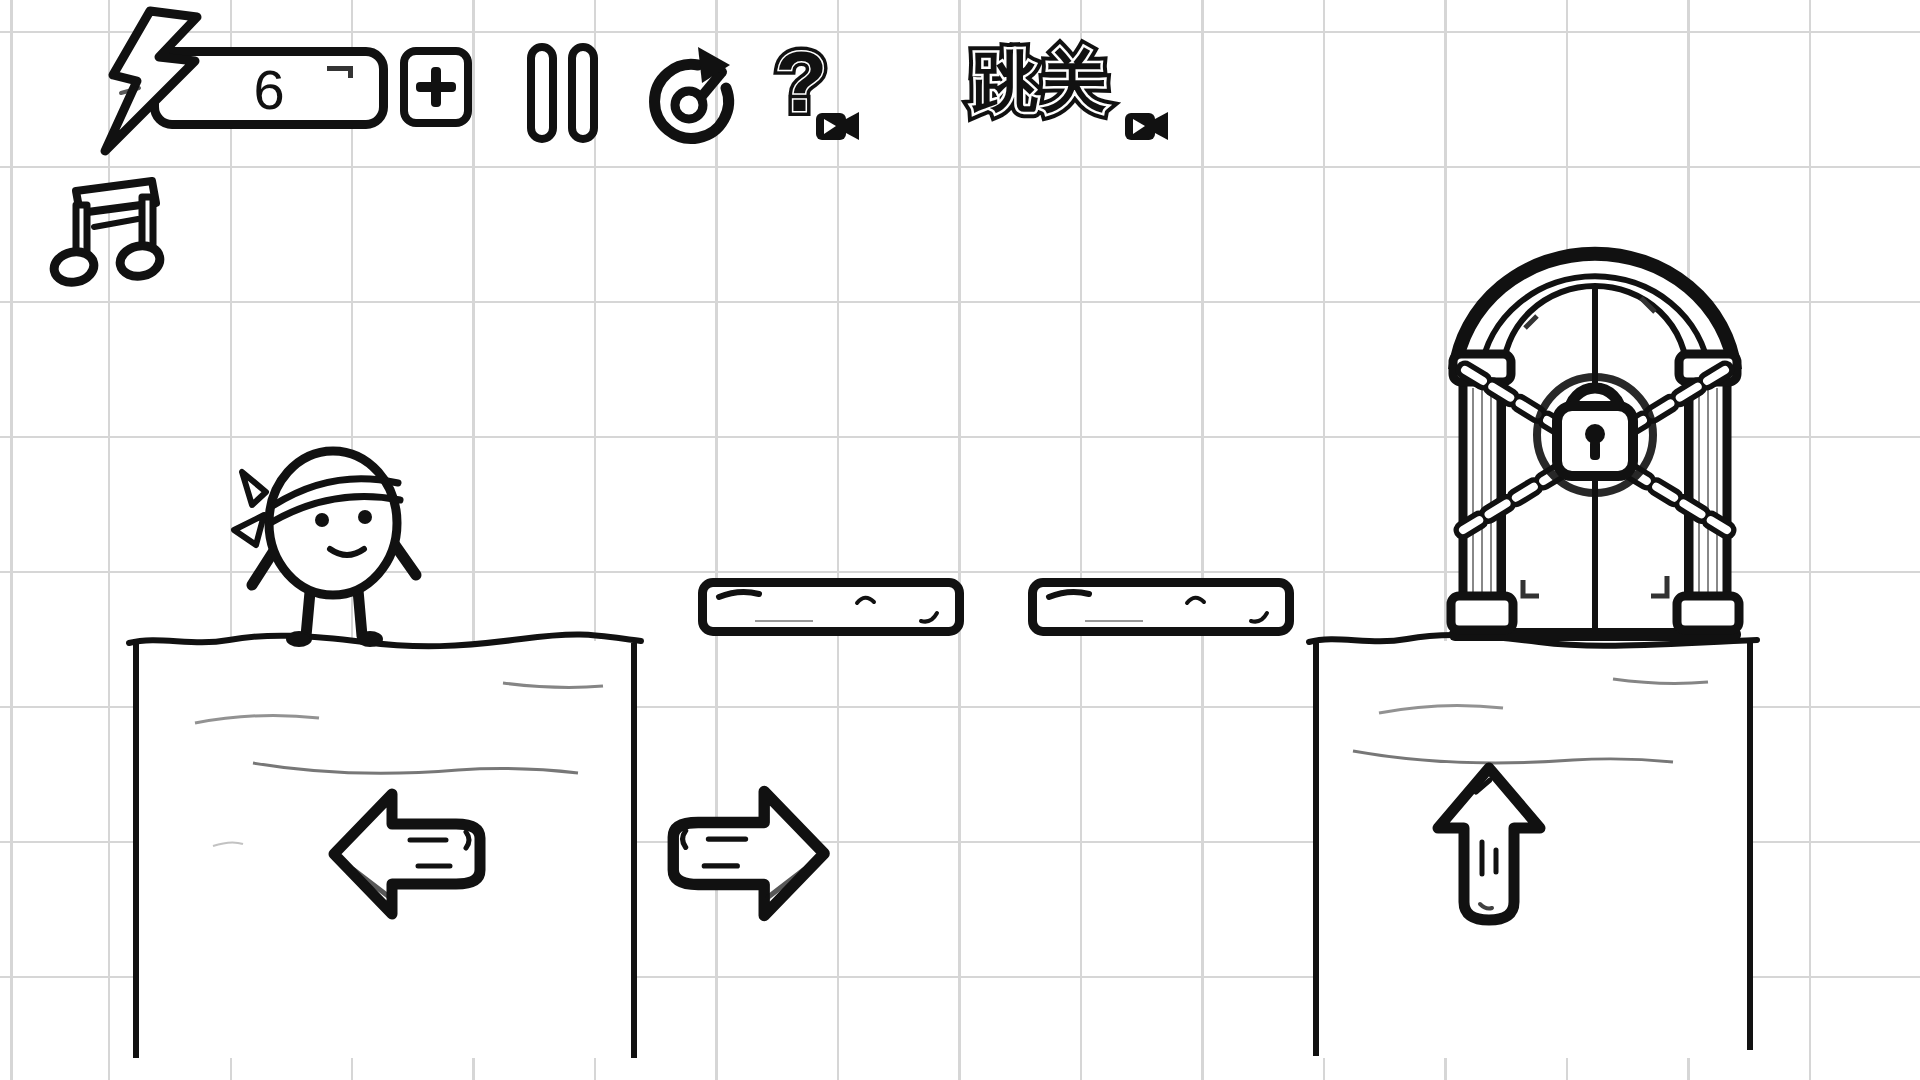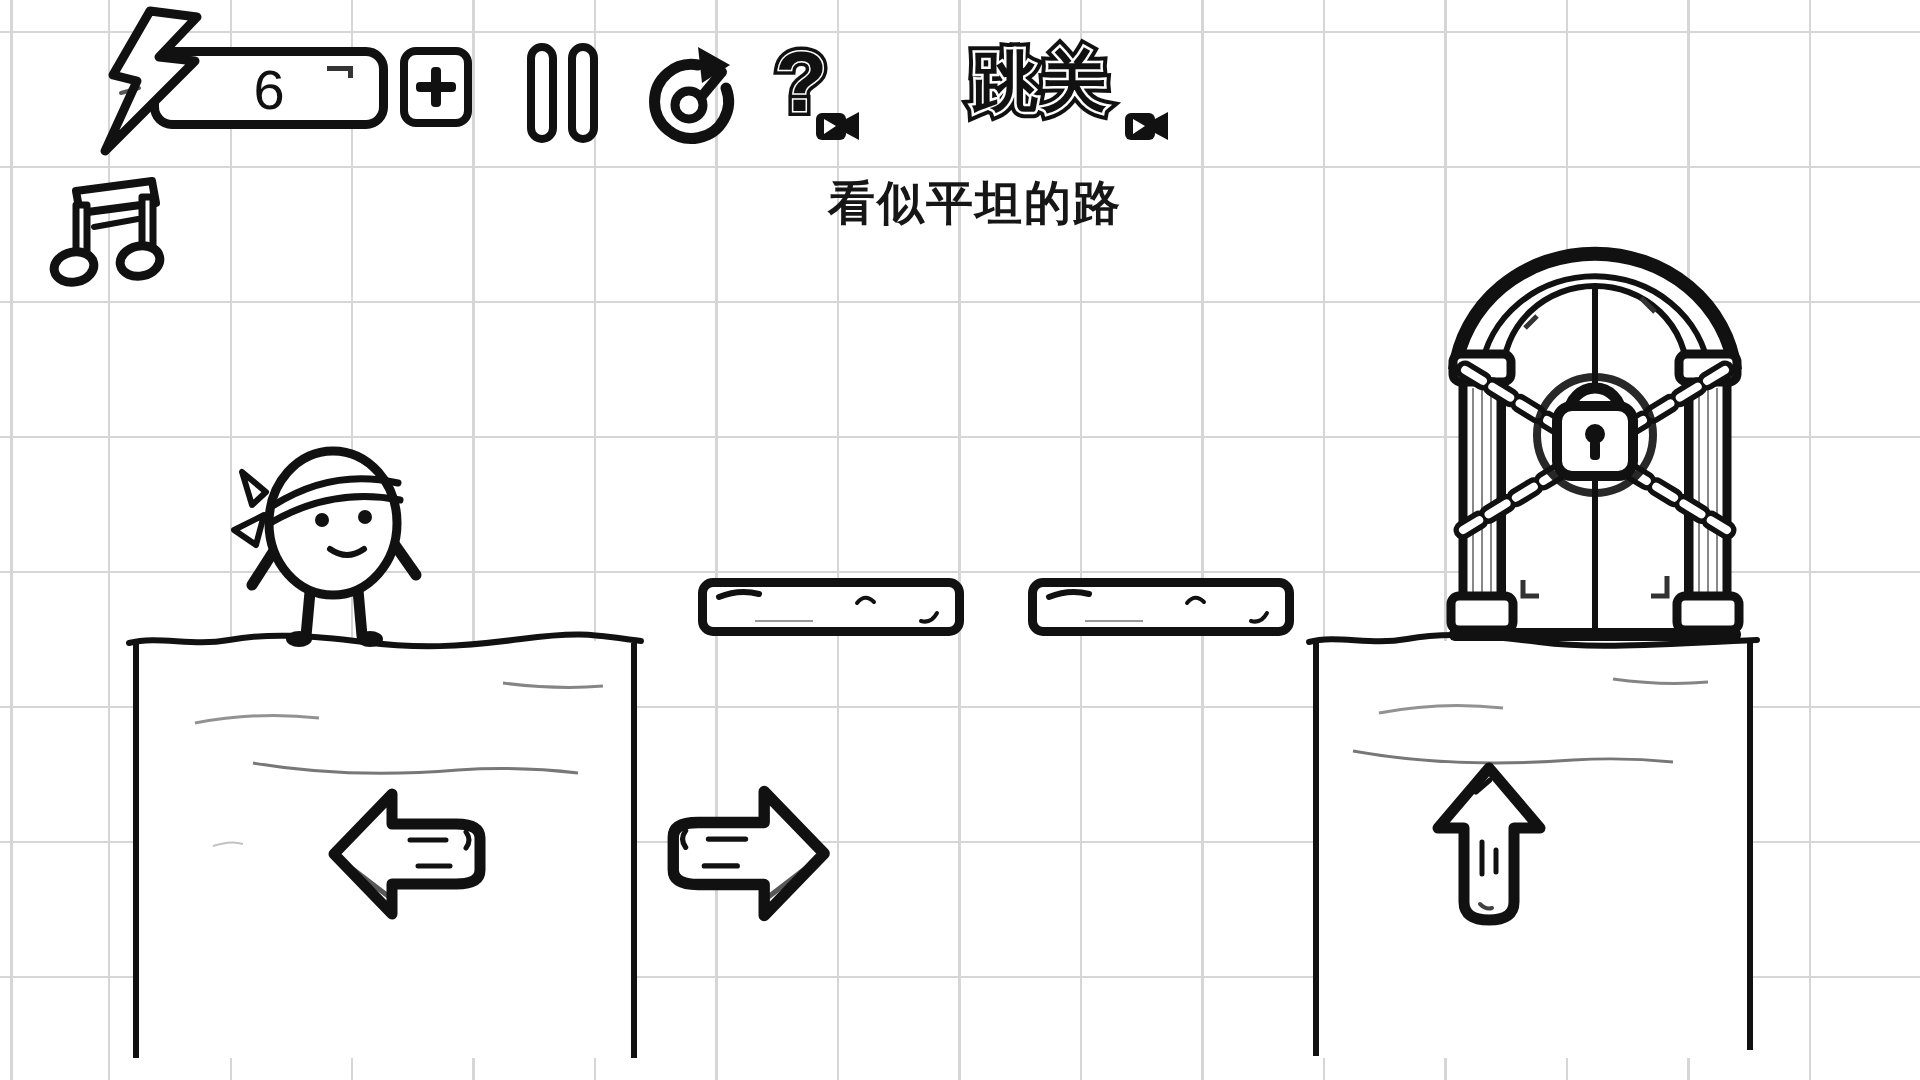--- a/index.html
+++ b/index.html
@@ -279,16 +279,15 @@
         <polygon points="26,16 102,6 106,28 30,38" fill="#fff" stroke-width="8"></polygon>
         <rect x="26" y="30" width="11" height="58" fill="#fff" stroke-width="7"></rect>
         <rect x="92" y="22" width="11" height="56" fill="#fff" stroke-width="7"></rect>
         <ellipse cx="24" cy="92" rx="20" ry="15" fill="#fff" stroke-width="9" transform="rotate(-12 24 92)"></ellipse>
         <ellipse cx="90" cy="86" rx="20" ry="15" fill="#fff" stroke-width="9" transform="rotate(-12 90 86)"></ellipse>
         <path d="M44,52 L88,44" fill="none" stroke-width="6"></path>
       </g>
     </svg>
   </div>
 
-  <div class="abs level-title">看似平坦的路</div>
 
 
 </div>
 
 </body></html>

